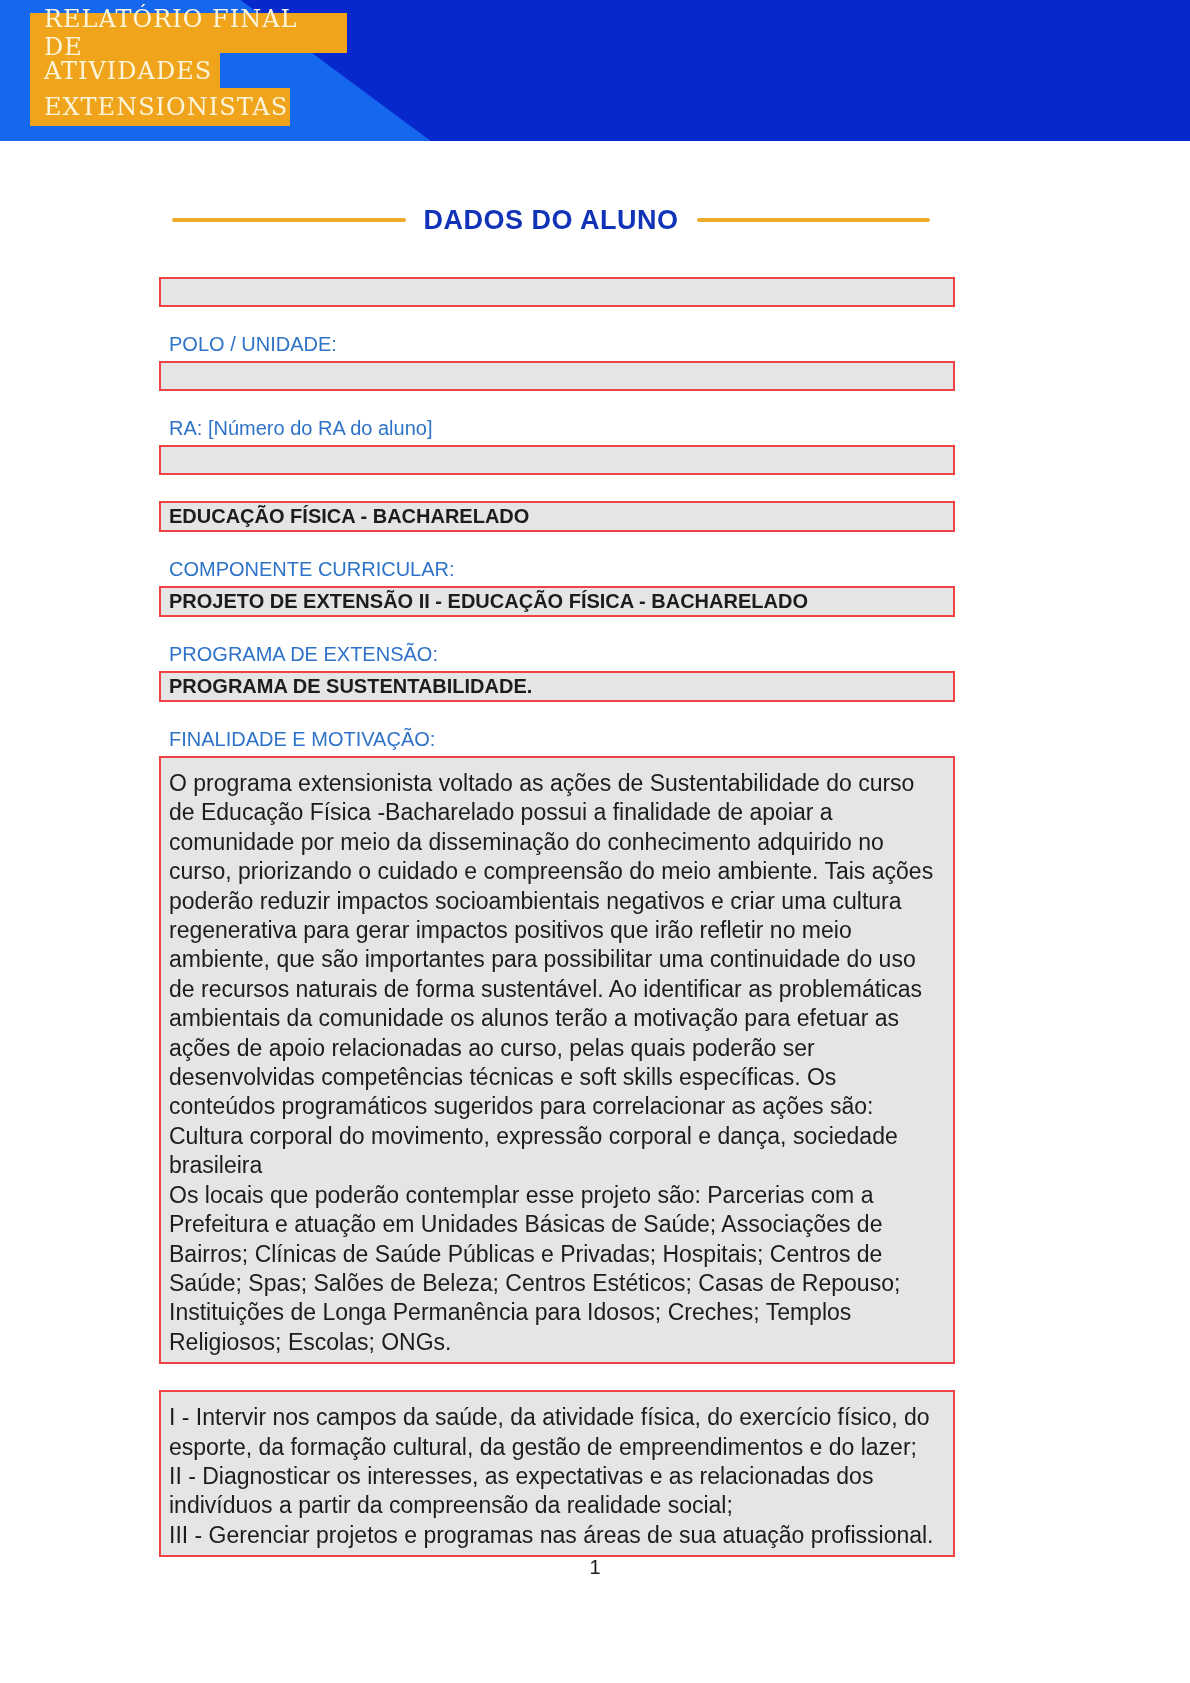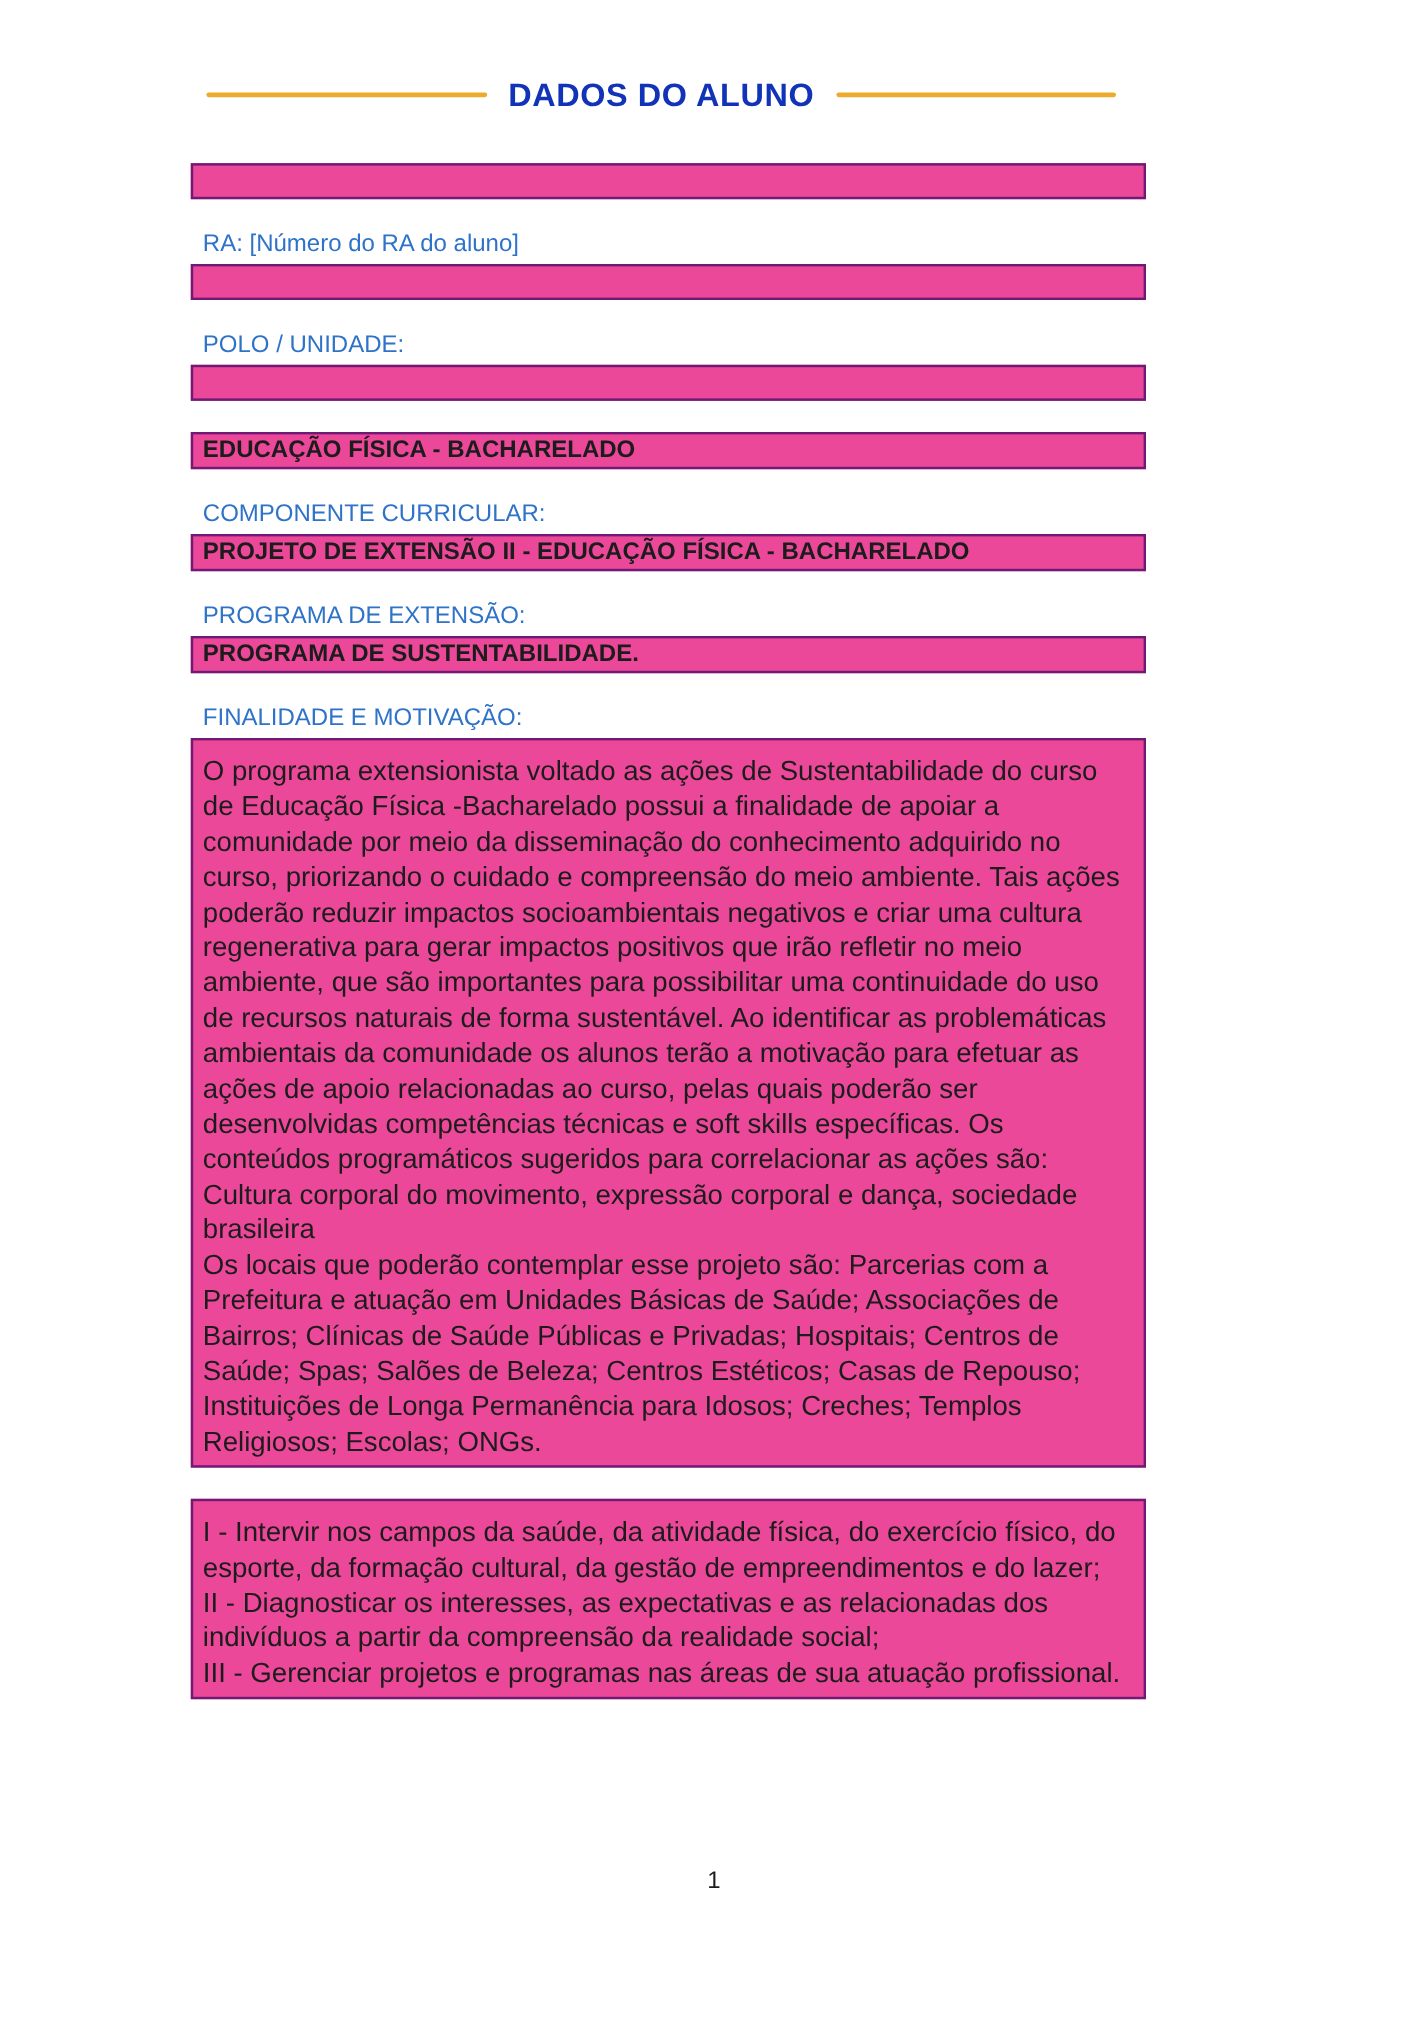--- a/index.html
+++ b/index.html
@@ -57,22 +57,22 @@
   .content { margin-left:159px; width:796px; }
   .group { margin-bottom:26px; }
   .group:first-child { margin-top:42px; }
   .field-label {
     color:#2e73c8; font-size:20px; line-height:23px;
     margin-left:10px; margin-bottom:5px;
     white-space:nowrap;
   }
   .field-box {
     width:100%;
-    background:#ec4899;
-    border:2px solid #701a75;
+    background:#e5e5e5;
+    border:2px solid #ef4444;
   }
   .field-box.empty { height:30px; }
   .field-box.filled {
     height:31px;
     font-weight:bold; font-size:20px; color:#1c1c1c;
     line-height:27px; padding:0 8px;
     white-space:nowrap; overflow:hidden;
   }
   .field-box.bigtext {
     font-size:23px; line-height:29.4px; color:#1c1c1c;
@@ -84,40 +84,48 @@
   .page-number {
     position:absolute; top:1556px; left:0; width:100%;
     text-align:center; font-size:20px; color:#1c1c1c;
   }
 </style>
 </head>
 <body>
 
 <div class="page">
 
+  <div class="banner">
+    <div class="banner-dark"></div>
+    <div class="banner-title">
+      <div class="banner-line l1">RELATÓRIO FINAL DE</div>
+      <div class="banner-line l2">ATIVIDADES</div>
+      <div class="banner-line l3">EXTENSIONISTAS</div>
+    </div>
+  </div>
 
   <div class="title-row">
     <div class="rule"></div>
     <div class="title-text">DADOS DO ALUNO</div>
     <div class="rule"></div>
   </div>
 
   <div class="content">
 
     <div class="group">
       <div class="field-box empty"></div>
     </div>
 
     <div class="group">
-      <div class="field-label">RA: [Número do RA do aluno]</div>
+      <div class="field-label">POLO / UNIDADE:</div>
       <div class="field-box empty"></div>
     </div>
 
     <div class="group">
-      <div class="field-label">POLO / UNIDADE:</div>
+      <div class="field-label">RA: [Número do RA do aluno]</div>
       <div class="field-box empty"></div>
     </div>
 
     <div class="group">
       <div class="field-box filled">EDUCAÇÃO FÍSICA - BACHARELADO</div>
     </div>
 
     <div class="group">
       <div class="field-label">COMPONENTE CURRICULAR:</div>
       <div class="field-box filled">PROJETO DE EXTENSÃO II - EDUCAÇÃO FÍSICA - BACHARELADO</div>

